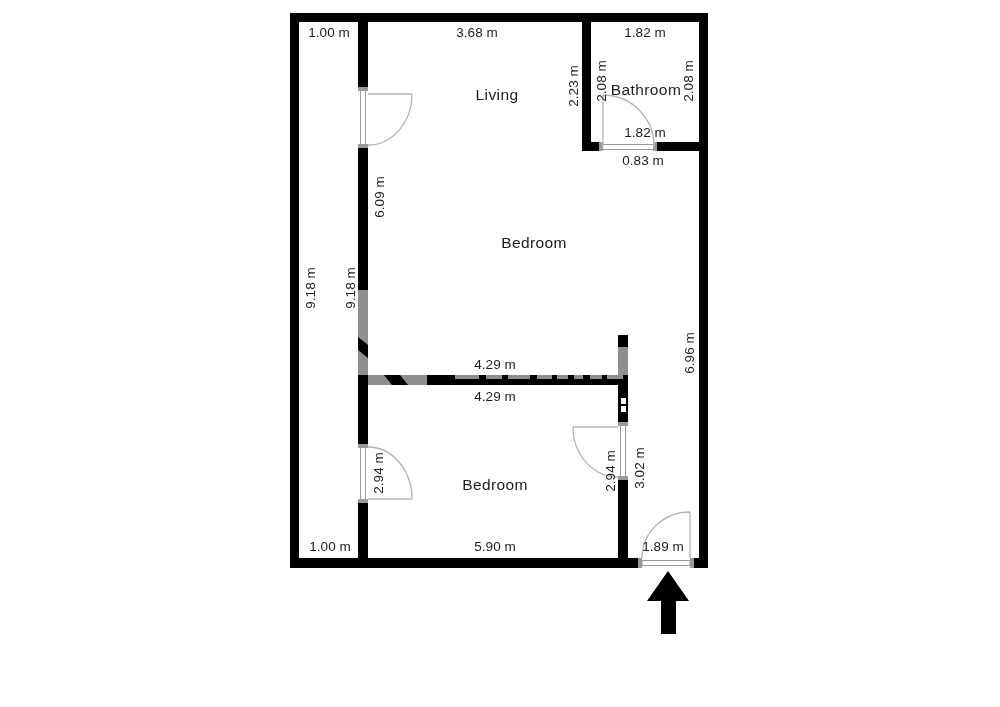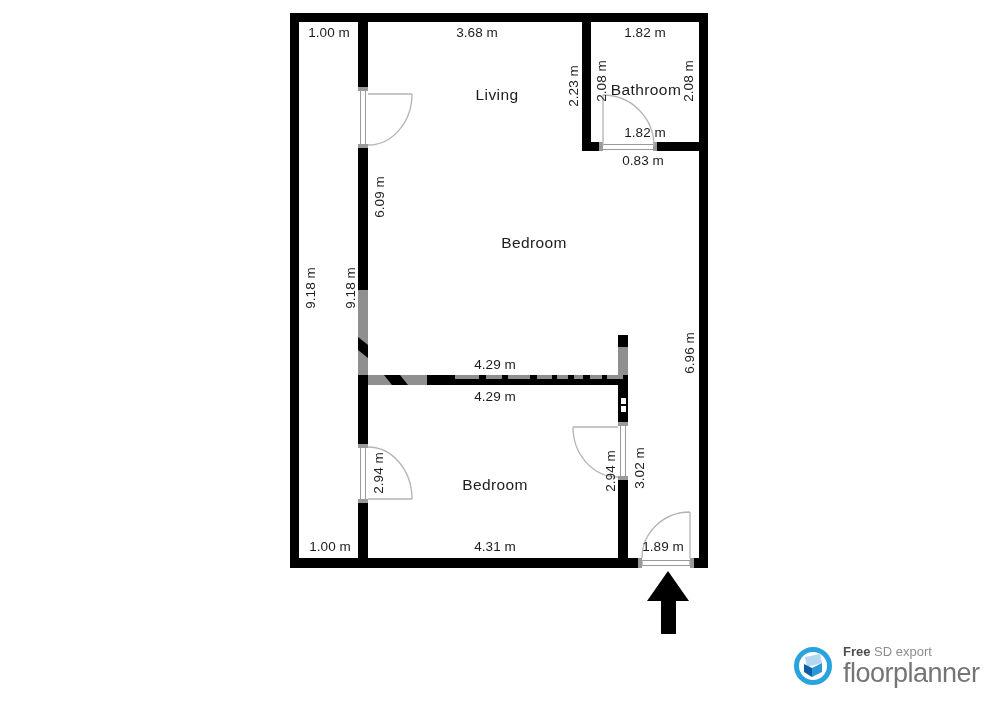--- a/index.html
+++ b/index.html
@@ -114,37 +114,22 @@
   <div class="dim v" style="left:380px;top:197px">6.09 m</div>
   <div class="dim v" style="left:311px;top:288px">9.18 m</div>
   <div class="dim v" style="left:351px;top:288px">9.18 m</div>
   <div class="dim v" style="left:690px;top:353px">6.96 m</div>
   <div class="dim" style="left:495px;top:365px">4.29 m</div>
   <div class="dim" style="left:495px;top:397px">4.29 m</div>
   <div class="dim v" style="left:379px;top:473px">2.94 m</div>
   <div class="dim v" style="left:611px;top:471px">2.94 m</div>
   <div class="dim v" style="left:640px;top:468px">3.02 m</div>
   <div class="dim" style="left:330px;top:547px">1.00 m</div>
-  <div class="dim" style="left:495px;top:547px">4.31 m</div>
+  <div class="dim" style="left:495px;top:547px">5.90 m</div>
   <div class="dim" style="left:663px;top:547px">1.89 m</div>
 
   <div class="dim room" style="left:497px;top:95px">Living</div>
   <div class="dim room" style="left:646px;top:90px">Bathroom</div>
   <div class="dim room" style="left:534px;top:243px">Bedroom</div>
   <div class="dim room" style="left:495px;top:485px">Bedroom</div>
 
-  <div class="logo">
-    <svg width="46" height="46" viewBox="0 0 46 46">
-      <circle cx="23" cy="23" r="16.5" fill="#ffffff" style="stroke:var(--brand_blue,#29a3de)" stroke-width="5"></circle>
-      <polygon points="15,14 30,11 32,20 17,24" fill="#b5d7f0"></polygon>
-      <polygon points="14,21 22,25 22,34 14,29" fill="#0b5ea4"></polygon>
-      <polygon points="22,25 32,20 32,29 22,34" fill="#2a97d6"></polygon>
-    </svg>
-    <div class="logo-text">
-      <div class="logo-line1">
-        <span class="free">Free</span>
-        <span class="sd">SD export</span>
-      </div>
-      <div class="logo-name">floorplanner</div>
-    </div>
-  </div>
 
 </div>
 
 </body></html>

